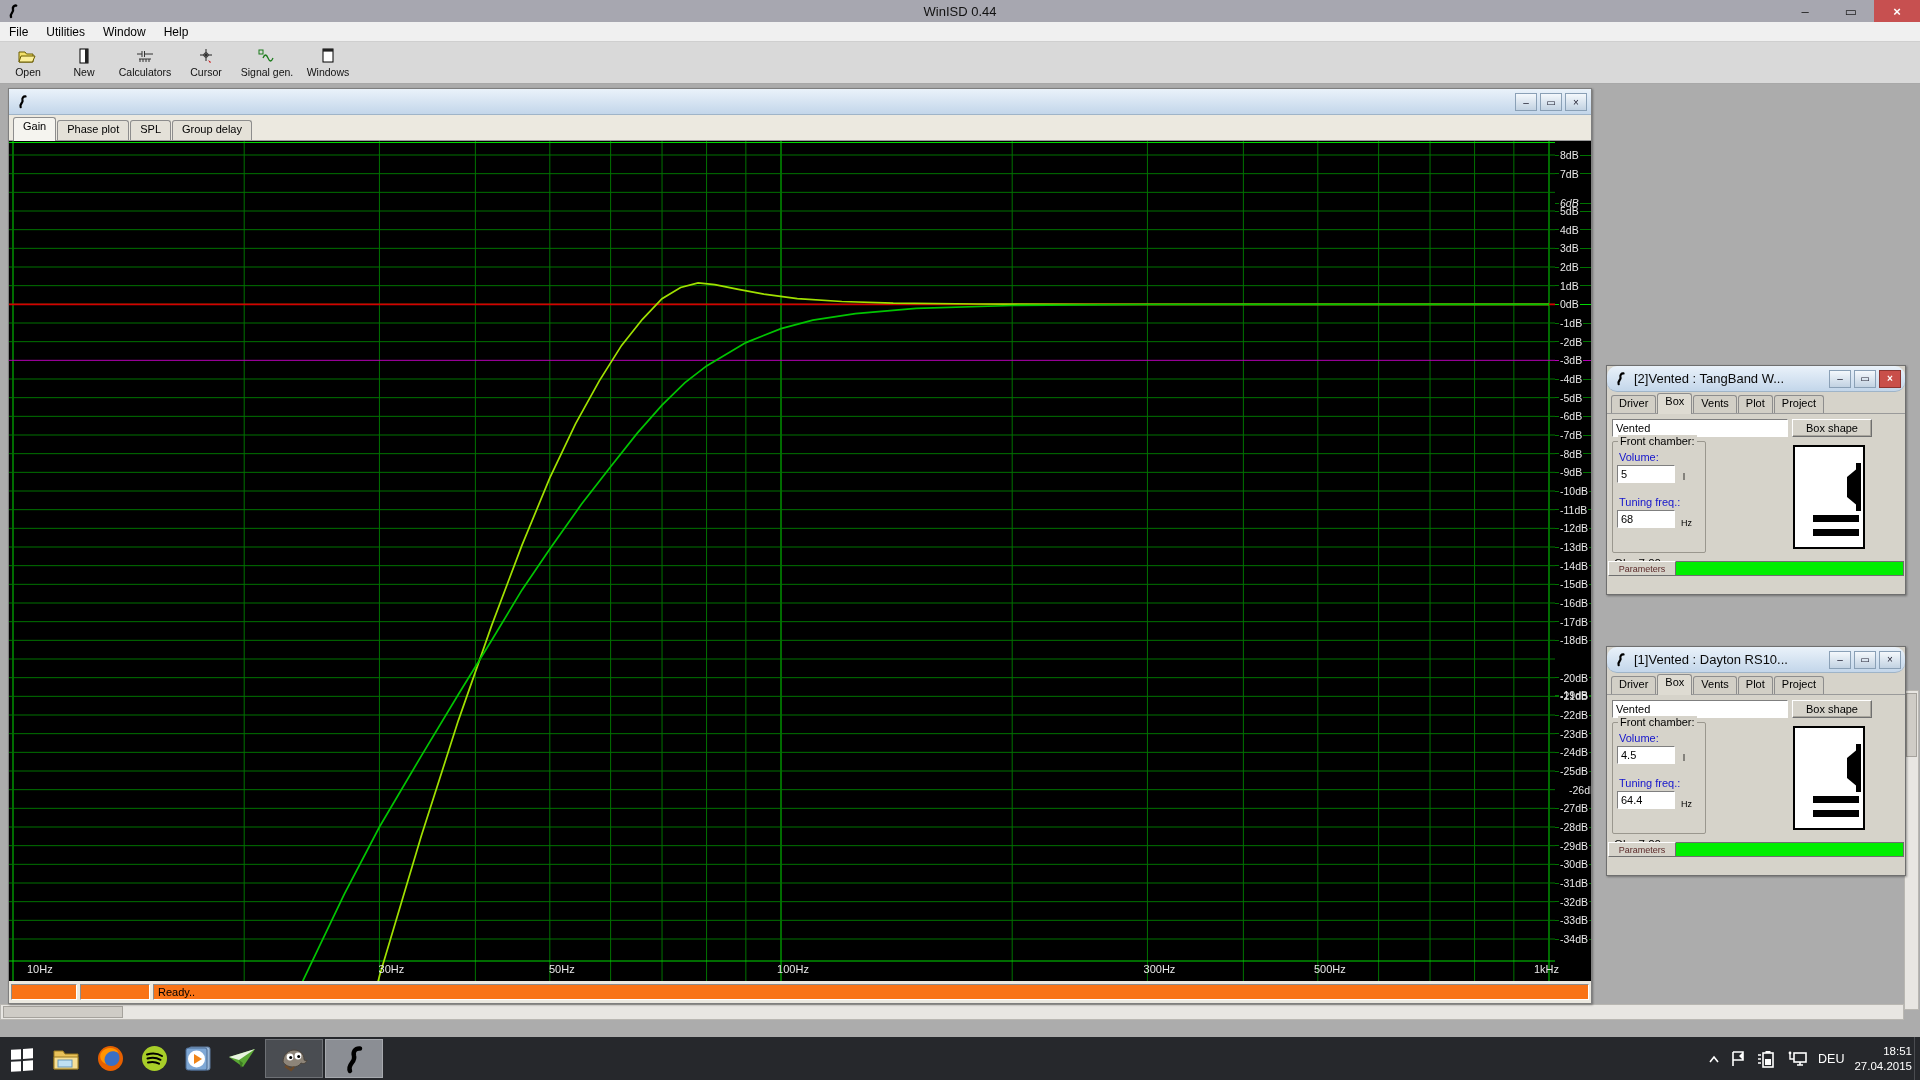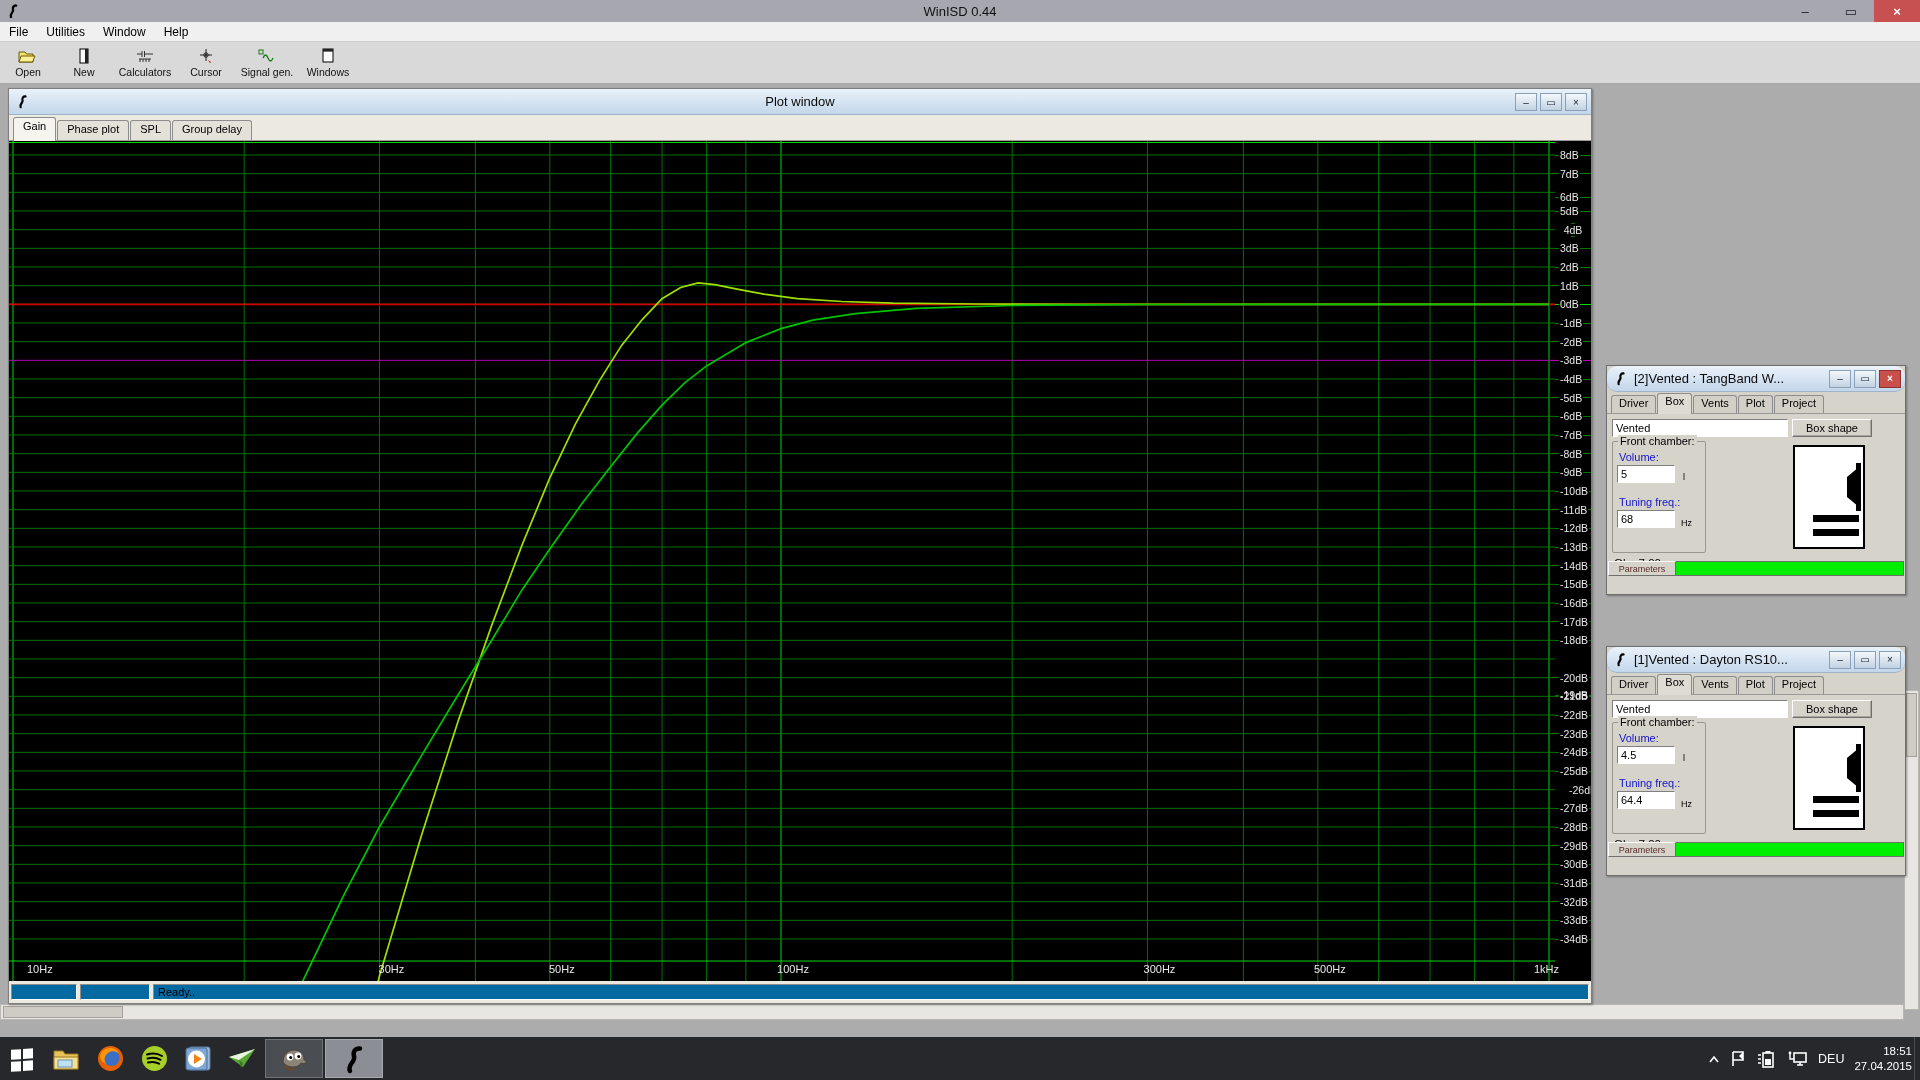--- a/index.html
+++ b/index.html
@@ -44,21 +44,21 @@
   #plot-area { position:relative; left:0; top:0; width:1582px; height:840px; background:#000; overflow:hidden; }
   #chart-svg { position:absolute; left:0; top:0; }
   #y-gutter { position:absolute; left:1546px; top:0; width:36px; height:840px; background:#000; }
   .ytick { position:absolute; left:0; right:0; height:14px; display:flex; align-items:center; }
   .ytick i { display:block; height:1px; width:4px; }
   .ytick span { color:#e8e8e8; font-size:10.5px; padding:0 1px; white-space:nowrap; }
   #x-labels { position:absolute; left:12px; top:821px; width:1546px; height:18px; }
   .xtick { position:absolute; top:1px; color:#e8e8e8; font-size:11px; white-space:nowrap; }
 
   .statusbar { height:22px; background:#ece9e0; display:flex; align-items:center; padding:2px; gap:3px; }
-  .status-panel { height:16px; border:1px solid; border-color:#8c8c8c #fff #fff #8c8c8c; background:#0369a1; }
+  .status-panel { height:16px; border:1px solid; border-color:#8c8c8c #fff #fff #8c8c8c; background:#f97316; }
   .status-panel.p1 { width:66px; } .status-panel.p2 { width:70px; }
   .status-panel.p3 { flex:1; font-size:11px; color:#000; padding:1px 4px; }
 
   
   .proj-window { position:absolute; left:1606px; width:300px; height:230px; background:#d6d3ca; border:1px solid #6f6f6f; box-shadow:1px 1px 2px rgba(0,0,0,.35); }
   .proj-window .pw-titlebar { height:26px;border-radius:10px; }
   .proj-window .w-title { position:static !important; text-align:left; margin-left:6px; font-size:13px; flex:1; white-space:nowrap; overflow:hidden; }
   .proj-window .tab-strip { background:#d6d3ca; height:22px; }
   .proj-window .tab { font-size:11px; padding:1px 7px 0; height:18px; background:#d2cfc6;}
   .proj-window .tab.active { height:21px; background:#dedbd2; }
@@ -163,21 +163,20 @@
     </div>
     <div class="scroll-track" style="left:0; top:920px; width:1904px; height:16px;">
       <div class="scroll-thumb" style="left:2px; top:1px; width:120px; height:12px;"></div>
     </div>
 
     <div id="plot-window">
       <div class="pw-titlebar">
         <svg class="w-icon" viewBox="0 0 16 16">
             <path d="M6 14 C4.5 10.5 9 9.5 8 6.5 C7.4 4.4 9 2.2 11.2 2.6" fill="none" stroke="#000" stroke-width="2.4" stroke-linecap="round"></path>
           </svg>
-        <span class="w-title">Plot window</span>
         <span class="mini-btns">
           <button class="mini-btn">–</button>
           <button class="mini-btn">▭</button>
           <button class="mini-btn">×</button>
         </span>
       </div>
       <div class="tab-strip">
         <div class="tab active">Gain</div>
         <div class="tab">Phase plot</div>
         <div class="tab">SPL</div>
@@ -257,31 +256,31 @@
             <div class="ytick" style="top: 7px;">
               <i style="background: rgb(0, 115, 0);"></i>
               <span>8dB</span>
               <i style="background: rgb(0, 115, 0); flex: 1 1 0%;"></i>
             </div>
             <div class="ytick" style="top: 25.6667px;">
               <i style="background: rgb(0, 115, 0);"></i>
               <span>7dB</span>
               <i style="background: rgb(0, 115, 0); flex: 1 1 0%;"></i>
             </div>
-            <div class="ytick" style="top: 49px;">
+            <div class="ytick" style="top: 55px; font-style: italic;">
               <i style="background: rgb(0, 115, 0);"></i>
               <span>6dB</span>
               <i style="background: rgb(0, 115, 0); flex: 1 1 0%;"></i>
             </div>
             <div class="ytick" style="top: 63px;">
               <i style="background: rgb(0, 115, 0);"></i>
               <span>5dB</span>
               <i style="background: rgb(0, 115, 0); flex: 1 1 0%;"></i>
             </div>
-            <div class="ytick" style="top: 81.6667px; flex-direction: column;">
+            <div class="ytick" style="top: 81.6667px;">
               <i style="background: rgb(0, 115, 0);"></i>
               <span>4dB</span>
               <i style="background: rgb(0, 115, 0); flex: 1 1 0%;"></i>
             </div>
             <div class="ytick" style="top: 100.333px;">
               <i style="background: rgb(0, 115, 0);"></i>
               <span>3dB</span>
               <i style="background: rgb(0, 115, 0); flex: 1 1 0%;"></i>
             </div>
             <div class="ytick" style="top: 119px;">

